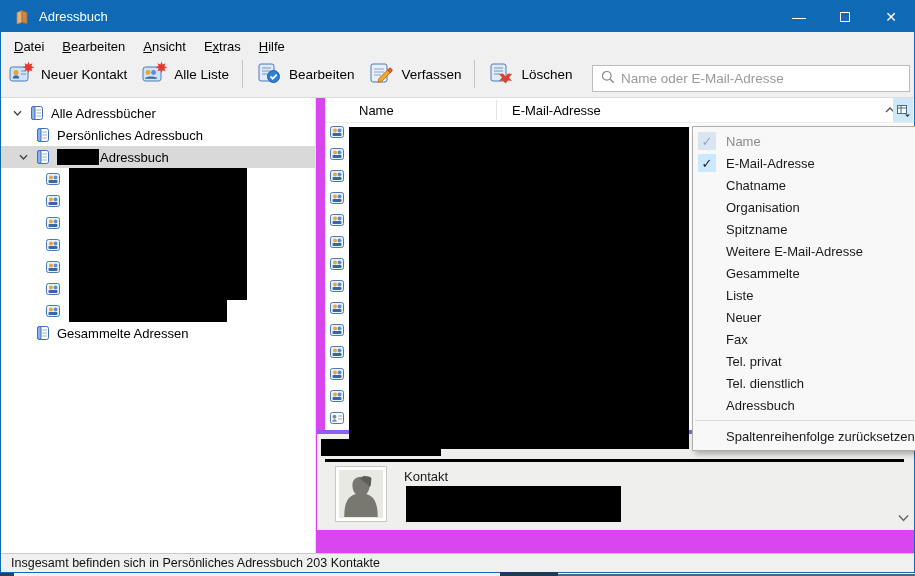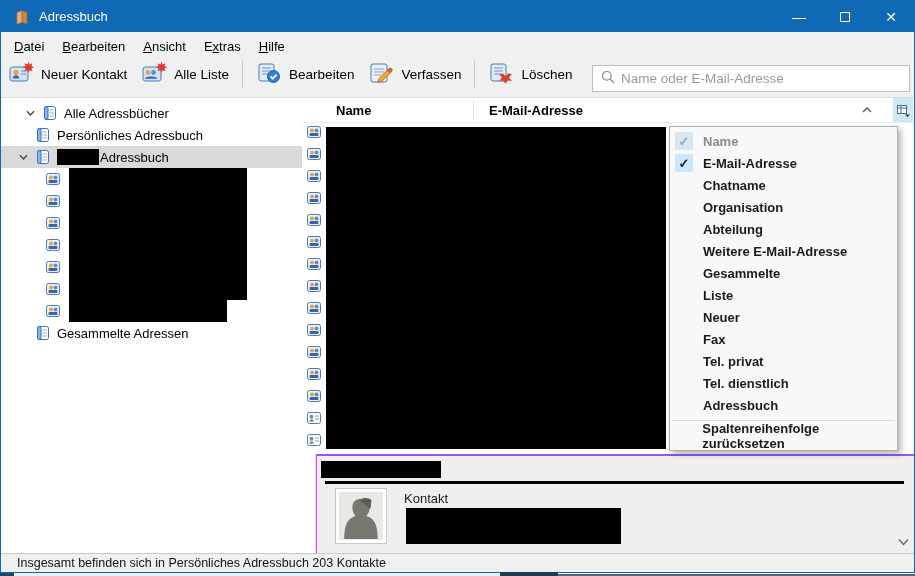--- a/index.html
+++ b/index.html
@@ -31,21 +31,21 @@
 
   
   .sidebar { position:absolute; top:97px; left:0; width:315px; bottom:19px; background:#fff; border-right:1px solid #e2e2e2; padding-top:4px; font-size:13px; }
   .srow { height:22px; display:flex; align-items:center; }
   .srow.selected { background:#d9d9d9; }
   .chev { width:10px; display:flex; margin-right:6px; }
   .sico { display:flex; margin-right:6px; flex:0 0 auto; }
   .sredact { background:#000; }
 
   
-  .main { position:absolute; top:97px; left:301px; right:0; height:356px; background:#fff;font-weight:bold; }
+  .main { position:absolute; top:97px; left:324px; right:0; height:356px; background:#fff; }
   .thead { height:25px; border-bottom:1px solid #ececec; position:relative; font-size:13px; }
   .th-name { position:absolute; left:34px; top:5px; }
   .th-divider { position:absolute; left:171px; top:2px; bottom:2px; width:1px; background:#e4e4e4; }
   .th-email { position:absolute; left:187px; top:5px; }
   .sortcaret { position:absolute; left:560px; top:9px; display:flex; }
   .colpicker { position:absolute; right:1px; top:0; width:20px; height:24px; background:#cde8f6; display:flex; align-items:center; justify-content:center; }
   .rows { position:relative; }
   .lrow { height:22px; display:flex; align-items:center; padding-left:4px; }
   .list-redact { position:absolute; left:24px; top:29px; width:340px; height:322px; background:#000; z-index:2; }
 
@@ -54,31 +54,31 @@
   .mi { height:22px; display:flex; align-items:center; }
   .gut { width:18px; height:18px; margin-left:5px; display:flex; align-items:center; justify-content:center; font-size:13px; color:transparent; }
   .gut.checked { background:#cce8ff; color:#222; }
   .gut.checked.dis { background:#d9e6f2; color:#93a7ba; }
   .gut.checked::before { content:"✓"; }
   .mi-label { margin-left:10px; color:#1a1a1a; }
   .mi.disabled .mi-label { color:#8a8a8a; }
   .menu-sep { height:1px; background:#d9d9d9; margin:4px 2px; }
 
   
-  .detail { position:absolute; left:316px; right:0; top:453px; height:100px; background:#efefed; border-top:2px solid #8b5cf6; }
+  .detail { position:absolute; left:316px; right:0; top:429px; height:100px; background:#efefed; border-top:4px solid #8b5cf6; }
   .d-name-redact { position:absolute; left:4px; top:5px; width:120px; height:17px; background:#000; }
   .d-line { position:absolute; left:8px; right:10px; top:25px; height:3px; background:#000; }
   .d-photo { position:absolute; left:18px; top:32px; width:52px; height:56px; background:#fff; border:1px solid #c8c8c8; padding:3px; }
   .d-photo-inner { width:100%; height:100%; background:#e9e9e4; display:flex; align-items:flex-end; justify-content:center; overflow:hidden; }
   .d-kontakt { position:absolute; left:87px; top:35px; font-size:13px; color:#1a1a1a; }
   .d-contact-redact { position:absolute; left:89px; top:52px; width:215px; height:36px; background:#000; }
   .d-scroll { position:absolute; right:5px; bottom:8px; display:flex; }
 
   
-  .statusbar { position:absolute; left:0; right:0; bottom:0; height:19px; background:#f0f0f0; border-top:1px solid #c9c9c9; display:flex; align-items:center; padding-left:16px; font-size:12.5px; color:#111; }
+  .statusbar { position:absolute; left:0; right:0; bottom:0; height:19px; background:#f0f0f0; border-top:1px solid #c9c9c9; display:flex; align-items:center; padding-left:10px; font-size:12.5px; color:#111; }
 
   
   .bg-seg1 { position:absolute; left:0; bottom:0; width:14px; height:3px; background:#24415f; }
   .bg-seg2 { position:absolute; left:500px; bottom:0; width:58px; height:4px; background:#1d3a57; }
   .bg-seg3 { position:absolute; left:558px; right:0; bottom:0; height:2px; background:#51677d; }
 </style>
 </head>
 <body>
 
 <div id="window">
@@ -167,21 +167,21 @@
     <div class="search">
       <span><svg width="14" height="14" viewBox="0 0 14 14">
             <circle cx="5.8" cy="5.8" r="4.3" stroke="#8a8a8a" fill="none" stroke-width="1.2"></circle>
             <line x1="9" y1="9" x2="12.8" y2="12.8" stroke="#8a8a8a" stroke-width="1.4"></line>
           </svg></span>
       <input type="text" placeholder="Name oder E-Mail-Adresse" style="">
     </div>
   </div>
 
   <div class="sidebar">
-    <div class="srow" style="padding-left:25px">
+    <div class="srow" style="padding-left:12px">
       <span class="chev">
           <svg width="9" height="8" viewBox="0 0 9 8">
             <path d="M1 2.2l3.5 3.8L8 2.2" stroke="#444" stroke-width="1.3" fill="none"></path>
           </svg>
         </span>
       <span class="sico">
           <svg width="16" height="16" viewBox="0 0 16 16">
             <rect x="2.5" y="1.5" width="11" height="13" rx="2" fill="#fff" stroke="#3a6fc4"></rect>
             <rect x="2.5" y="1.5" width="3.5" height="13" rx="1.7" fill="#8ab4ea" stroke="#3a6fc4"></rect>
             <line x1="7.5" y1="5" x2="12" y2="5" stroke="#9ab0c8"></line>
@@ -469,21 +469,21 @@
       <div class="mi">
         <span class="gut"></span>
         <span class="mi-label">Chatname</span>
       </div>
       <div class="mi">
         <span class="gut"></span>
         <span class="mi-label">Organisation</span>
       </div>
       <div class="mi">
         <span class="gut"></span>
-        <span class="mi-label">Abteilung</span>
+        <span class="mi-label">Spitzname</span>
       </div>
       <div class="mi">
         <span class="gut"></span>
         <span class="mi-label">Weitere E-Mail-Adresse</span>
       </div>
       <div class="mi">
         <span class="gut"></span>
         <span class="mi-label">Gesammelte</span>
       </div>
       <div class="mi">

